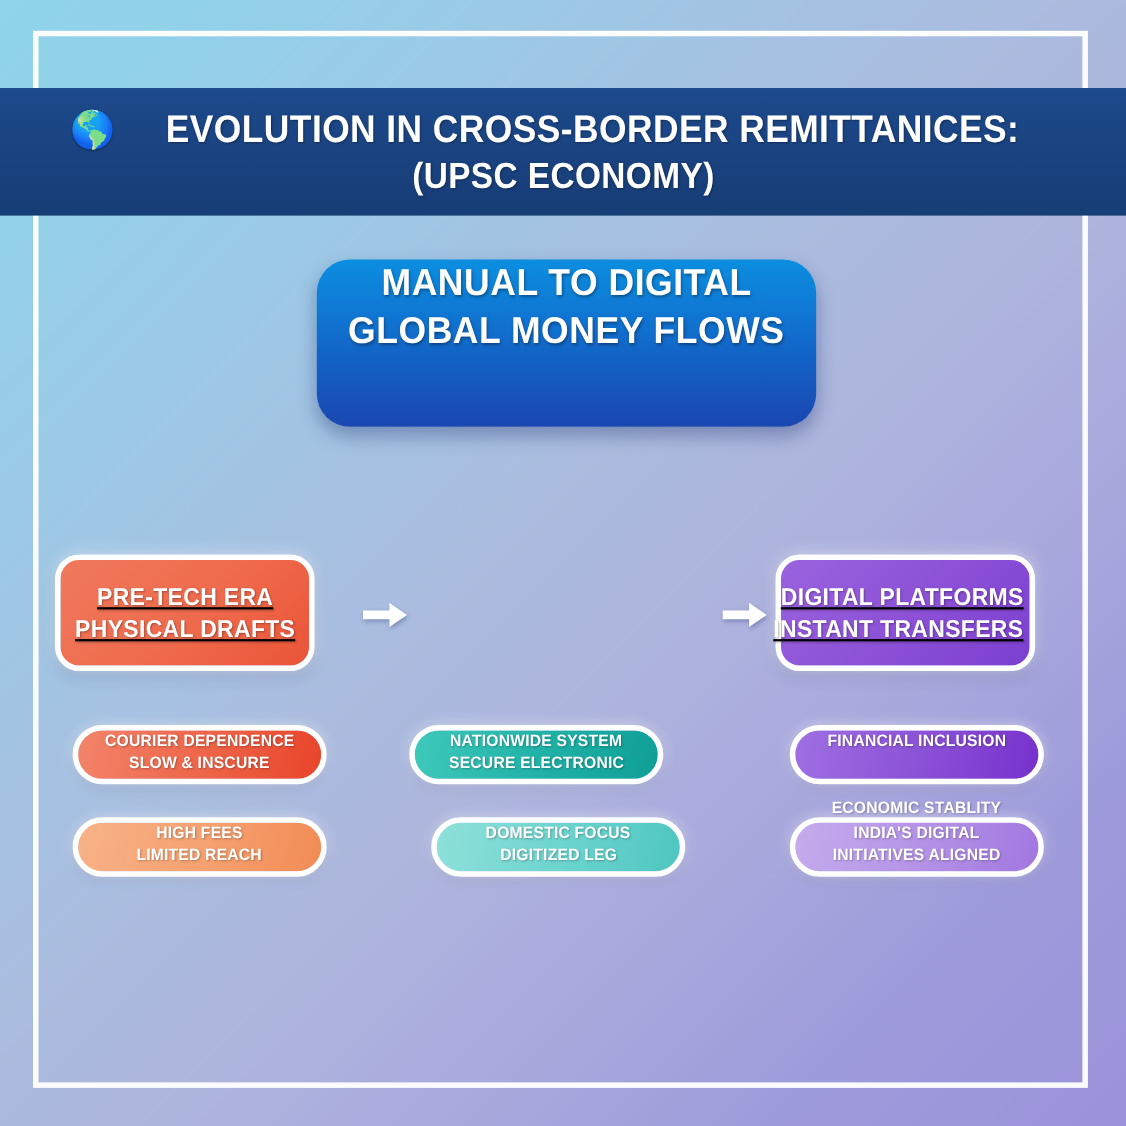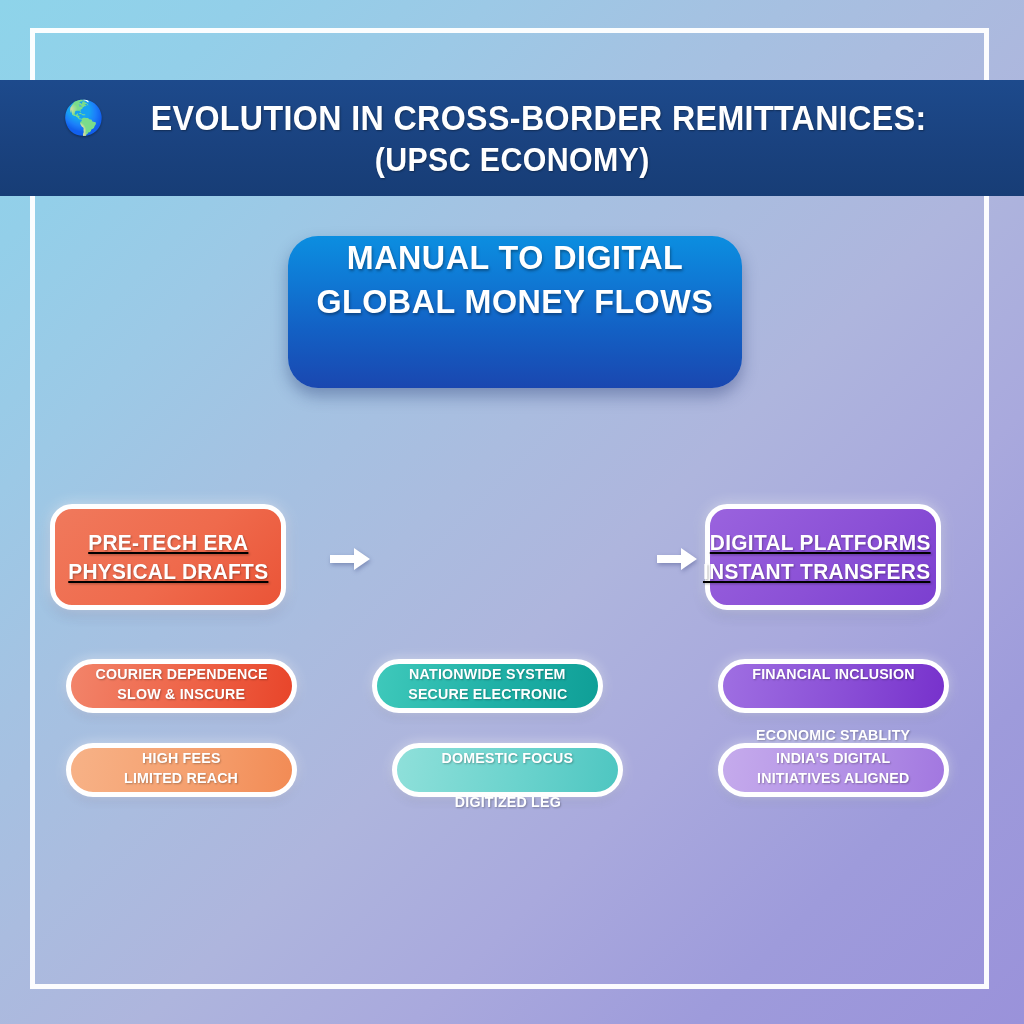--- a/index.html
+++ b/index.html
@@ -182,21 +182,21 @@
 
   
   .pill.rowA { top: 659px; width: 231px; height: 54px; }
   .pill.rowA.c1 { left: 66px;  background: linear-gradient(100deg, #f2846a 0%, #ee6347 55%, #e8452a 100%); }
   .pill.rowA.c2 { left: 372px; background: linear-gradient(100deg, #3fc9bb 0%, #1fb0a6 55%, #0f9f97 100%); }
   .pill.rowA.c3 { left: 718px; background: linear-gradient(100deg, #9f6fe2 0%, #8a4fd6 55%, #7731cc 100%); gap: 41px; }
 
   
   .pill.rowB { top: 743px; width: 231px; height: 54px; }
   .pill.rowB.c1 { left: 66px;  background: linear-gradient(100deg, #f7b287 0%, #f5a06f 55%, #f28b55 100%); }
-  .pill.rowB.c2 { left: 392px; background: linear-gradient(100deg, #8fe0da 0%, #6bd3cd 55%, #4ec6c1 100%); gap: 24px; }
+  .pill.rowB.c2 { left: 392px; background: linear-gradient(100deg, #8fe0da 0%, #6bd3cd 55%, #4ec6c1 100%); }
   .pill.rowB.c3 { left: 718px; background: linear-gradient(100deg, #c5abec 0%, #b391e6 55%, #a277e0 100%); }
 </style>
 </head>
 <body>
 
 <div id="canvas">
 
   <div class="frame"></div>
 
   <div class="header-band">

